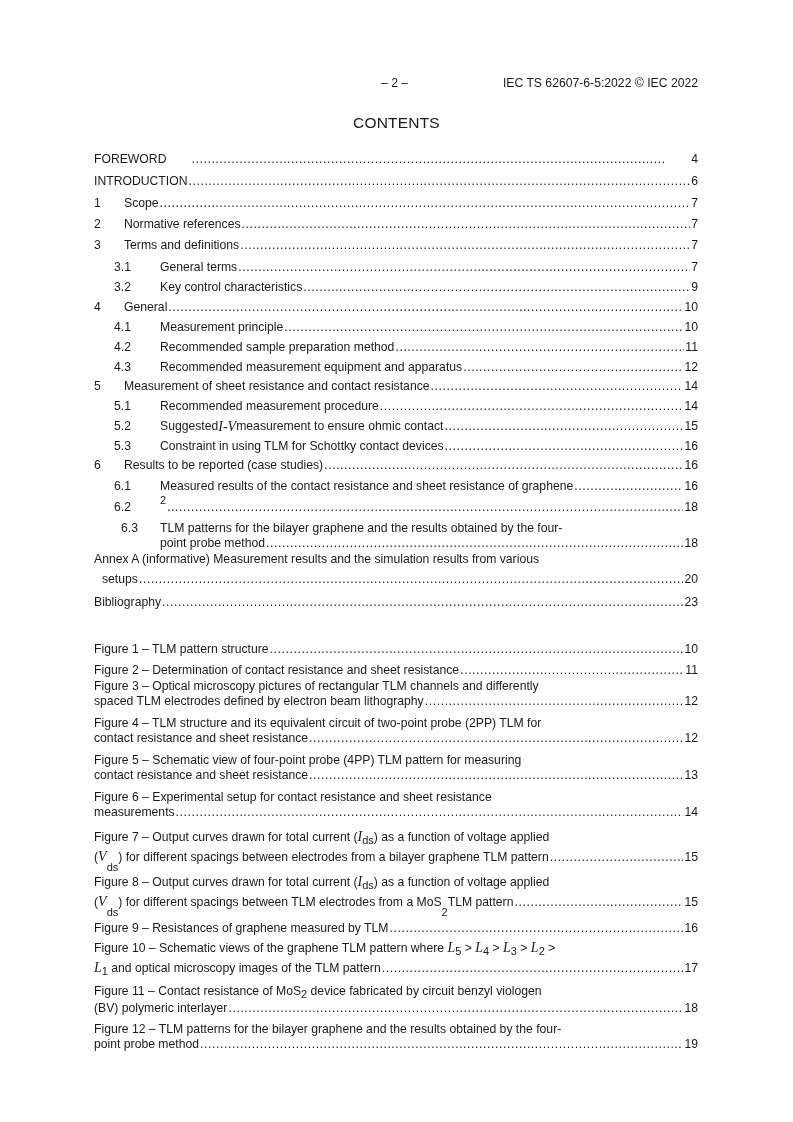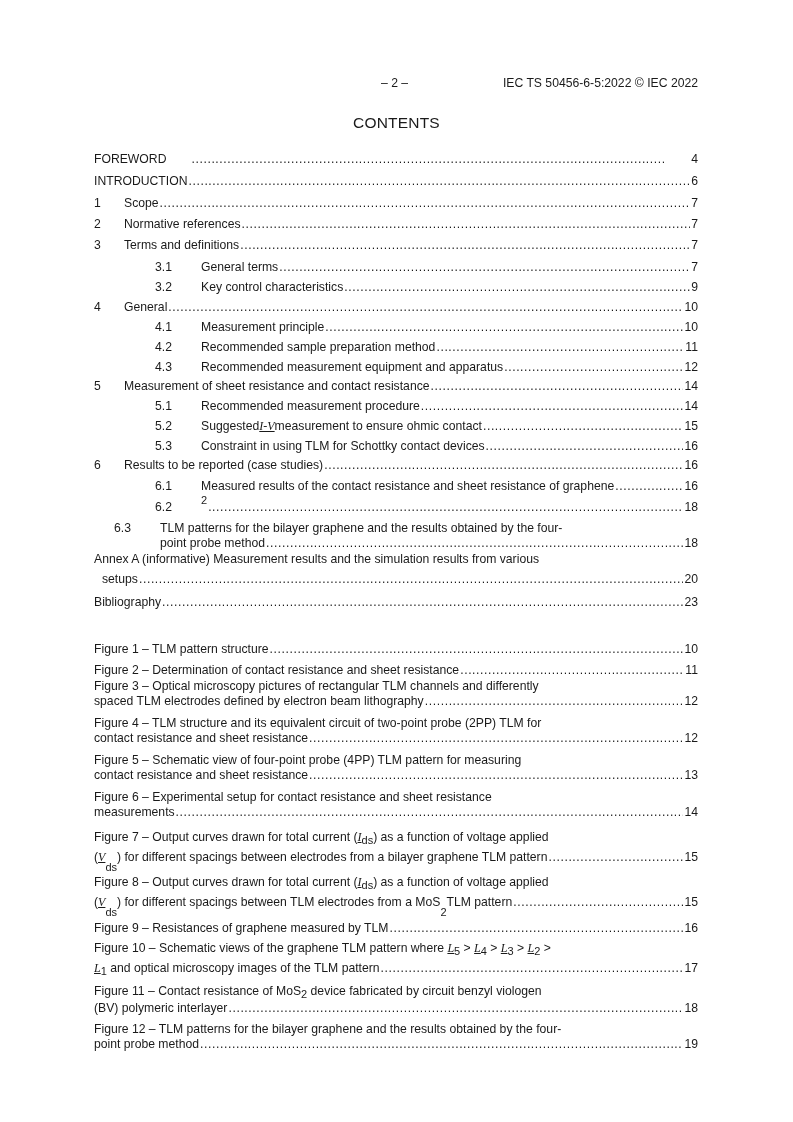--- a/index.html
+++ b/index.html
@@ -8,39 +8,39 @@
   .header { position: absolute; top: 76px; left: 0; width: 793px; height: 16px; }
   .page-num { position: absolute; left: 381px; top: 0; }
   .doc-ref { position: absolute; right: 95px; top: 0; }
   .title { position: absolute; top: 114px; left: 0; width: 793px; text-align: center; font-size: 15.5px; letter-spacing: 0.2px; }
   .toc { position: absolute; left: 94px; width: 604px; }
   .entry { position: relative; display: flex; align-items: flex-end; line-height: 15px; }
   .entry .label { display: flex; white-space: nowrap; }
   .entry .num { display: inline-block; }
   .lvl1 .num { width: 30px; }
   .lvl2 { padding-left: 20px; }
-  .lvl2 .num { width: 46px; margin-left: 41px; }
+  .lvl2 .num { width: 46px; }
   .leader { flex: 1; overflow: hidden; white-space: nowrap; margin: 0 1px; }
   .leader::after { content: "........................................................................................................................................................................................................................................"; letter-spacing: 0.6px; }
   .page { text-align: right; white-space: nowrap; }
   .multi { display: block; }
   .multi .first { white-space: nowrap; line-height: 15px; }
   .multi .lastline { display: flex; align-items: flex-end; line-height: 15px; }
   .multi.lvl2 .first, .multi.lvl2 .lastline { padding-left: 46px; }
   .multi.lvl2 .first { position: relative; }
-  .multi.lvl2 .num2 { position: absolute; left: 0; top: 0; }
+  .multi.lvl2 .num2 { position: absolute; left: 7px; top: 0; }
   sub { font-size: 11px; vertical-align: -3px; line-height: 0; }
-  i.ital { font-family: "Liberation Serif", serif; font-style: italic; font-size: 12px; text-decoration: underline; }
+  i.ital { font-family: "Liberation Serif", serif; font-style: italic; font-size: 14px; }
 </style>
 </head>
 <body>
 
 <div class="header">
   <span class="page-num">– 2 –</span>
-  <span class="doc-ref">IEC TS 50456-6-5:2022 © IEC 2022</span>
+  <span class="doc-ref">IEC TS 62607-6-5:2022 © IEC 2022</span>
 </div>
 
 <div class="title">CONTENTS</div>
 
 <div class="toc" style="top:146px;">
   <div class="entry" style="height:21px;gap:24px;">
     <span class="label">FOREWORD</span>
     <span class="leader"></span>
     <span class="page">4</span>
   </div>

